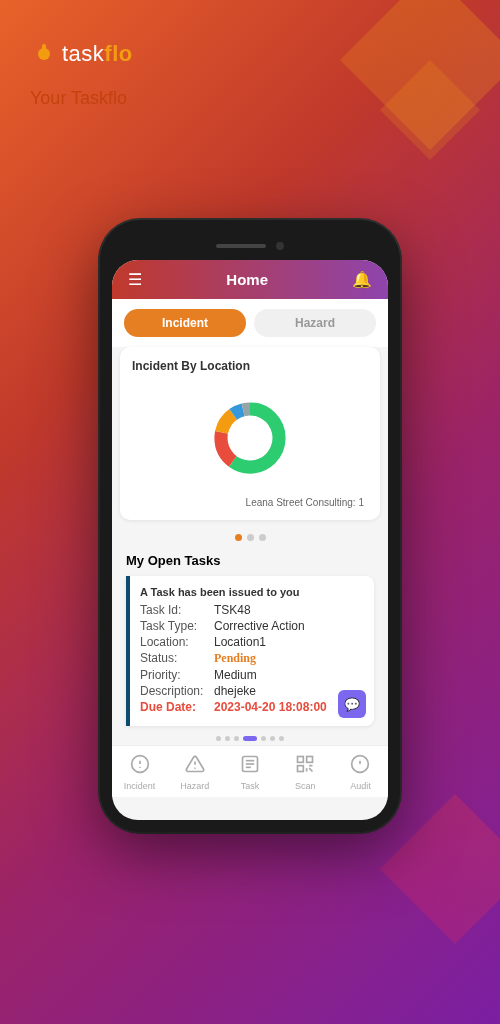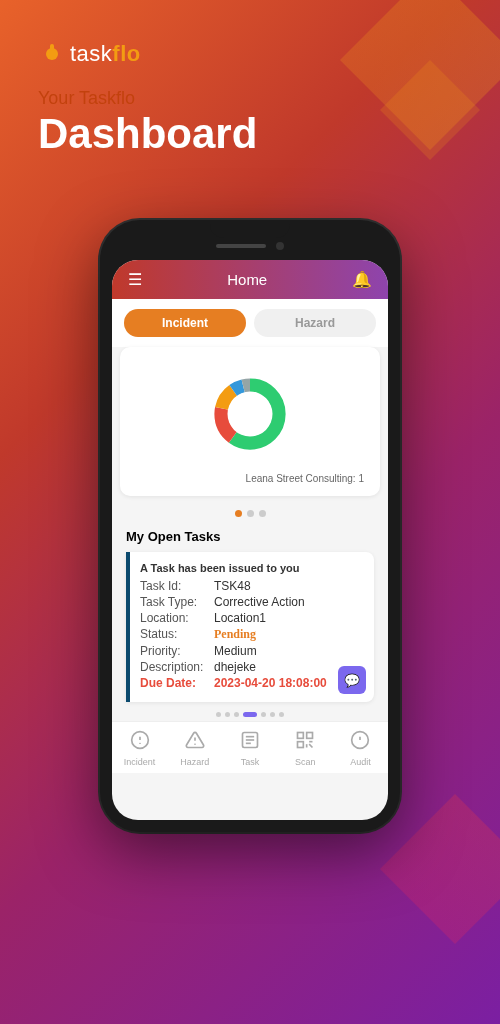--- a/index.html
+++ b/index.html
@@ -36,21 +36,20 @@
       background: linear-gradient(45deg, #e91e63, #f44336);
       clip-path: polygon(50% 0%, 100% 50%, 50% 100%, 0% 50%);
       opacity: 0.25;
     }
 
     
     .header-area {
       position: relative;
       padding: 40px 46px 20px 30px;
       z-index: 10;
-      margin-left: 8px;
     }
 
     .logo {
       display: flex;
       align-items: center;
       margin-bottom: 20px;
     }
     .logo-icon {
       width: 28px;
       height: 28px;
@@ -147,21 +146,21 @@
       align-items: center;
       justify-content: space-between;
     }
     .app-topbar .menu-icon {
       color: white;
       font-size: 16px;
     }
     .app-topbar .home-title {
       color: white;
       font-size: 15px;
-      font-weight: 400;
+      font-weight: 700;
     }
     .app-topbar .bell-icon {
       color: white;
       font-size: 16px;
     }
 
     
     .app-tabs {
       display: flex;
       background: white;
@@ -367,21 +366,20 @@
         <circle cx="14" cy="14" r="6" fill="#f39c12"></circle>
         <rect x="12" y="4" width="4" height="7" rx="2" fill="#f39c12"></rect>
       </svg>
     </div>
     <span class="logo-text">
       <span>task</span><span class="flo">flo</span>
     </span>
   </div>
 
   <div class="tagline">Your Taskflo</div>
-  <div class="dashboard-title">Dashboard</div>
 </div>
 
 <div class="phone-wrapper">
   <div class="phone-outer">
 
     <div class="phone-notch-area">
       <div class="phone-notch"></div>
       <div class="phone-speaker"></div>
       <div class="phone-camera"></div>
     </div>
@@ -393,20 +391,21 @@
         <span class="home-title">Home</span>
         <span class="bell-icon">🔔</span>
       </div>
 
       <div class="app-tabs">
         <button class="tab-incident">Incident</button>
         <button class="tab-hazard">Hazard</button>
       </div>
 
       <div class="chart-card">
+        <div class="chart-title">Incident By Location</div>
         <div class="donut-container">
           <svg class="donut-svg" viewBox="0 0 36 36">
 
             <circle cx="18" cy="18" r="11.5" fill="transparent" stroke="#2ecc71" stroke-width="5.5" stroke-dasharray="43.36 28.9" stroke-dashoffset="0" transform="rotate(-90 18 18)"></circle>
             <circle cx="18" cy="18" r="11.5" fill="transparent" stroke="#e74c3c" stroke-width="5.5" stroke-dasharray="13.01 59.25" stroke-dashoffset="-43.36" transform="rotate(-90 18 18)"></circle>
             <circle cx="18" cy="18" r="11.5" fill="transparent" stroke="#f39c12" stroke-width="5.5" stroke-dasharray="8.67 63.59" stroke-dashoffset="-56.37" transform="rotate(-90 18 18)"></circle>
             <circle cx="18" cy="18" r="11.5" fill="transparent" stroke="#3498db" stroke-width="5.5" stroke-dasharray="4.34 67.92" stroke-dashoffset="-65.04" transform="rotate(-90 18 18)"></circle>
             <circle cx="18" cy="18" r="11.5" fill="transparent" stroke="#95a5a6" stroke-width="5.5" stroke-dasharray="2.89 69.37" stroke-dashoffset="-69.38" transform="rotate(-90 18 18)"></circle>
             <circle cx="18" cy="18" r="9" fill="white"></circle>
           </svg>

